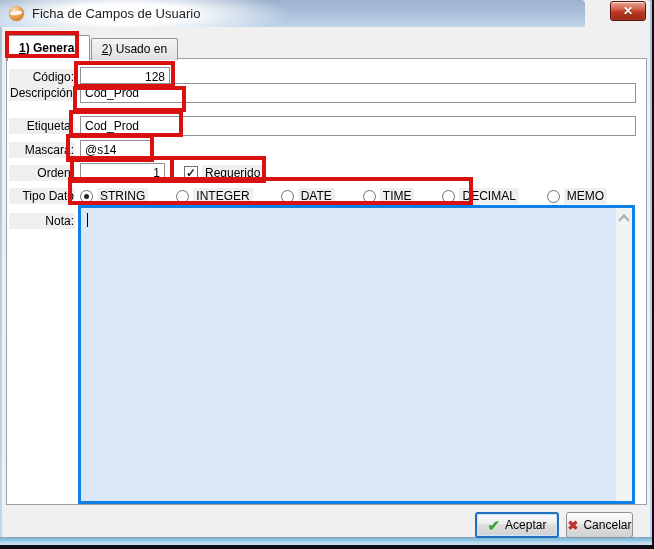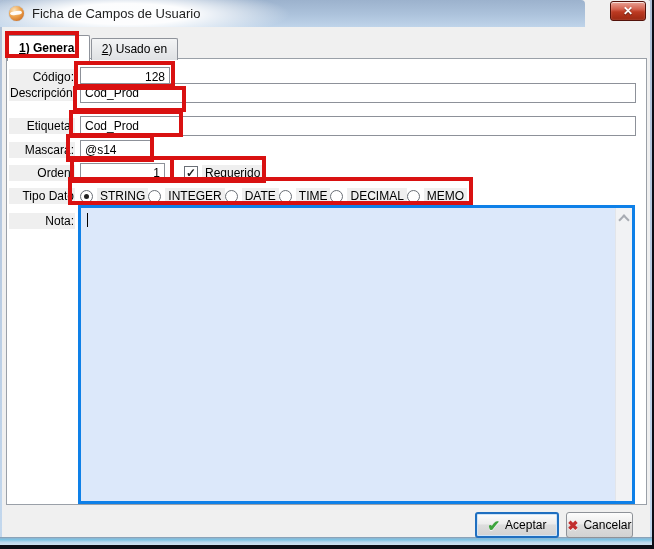--- a/index.html
+++ b/index.html
@@ -49,21 +49,21 @@
   .flabel { width:66px; text-align:right; margin-right:5px; background:#efefef; padding:1px 1px; white-space:nowrap; }
   .tb { border:1px solid #8d9199; background:#fff; height:20px; padding:0 4px; font-family:inherit; font-size:12px; color:#000; outline:none; }
   .tb.num { text-align:right; }
   .w-codigo { width:90px; } .w-wide { width:556px; } .w-mascara { width:72px; } .w-orden { width:85px; }
 
   .cb-wrap { display:flex; align-items:center; margin-left:19px; cursor:pointer; }
   .cb-box { width:14px; height:14px; border:1px solid #6a6f76; background:#fff; display:flex; align-items:center; justify-content:center; }
   .cb-check { font-size:12px; font-weight:bold; color:#1d1d1d; line-height:1; margin-top:-1px; }
   .cb-label { background:#efefef; padding:1px 3px; margin-left:4px; }
 
-  .radio-row { display:flex; align-items:center; gap:0; }
+  .radio-row { display:flex; align-items:center; gap:28px; }
   .opt { display:flex; align-items:center; cursor:pointer; }
   .radio { width:13px; height:13px; border:1px solid #6a6f76; border-radius:50%; background:#fff; position:relative; flex:none; }
   .radio.sel::after { content:""; position:absolute; left:3px; top:3px; width:5px; height:5px; border-radius:50%; background:#222; }
   .opt-label { background:#efefef; padding:1px 3px; margin-left:4px; }
 
   
   .note { position:absolute; left:71px; top:146px; width:557px; height:299px; background:#dce8fa;
       border:3px solid #0e80e8; }
   .note-caret { position:absolute; left:6px; top:5px; width:1px; height:14px; background:#000; }
   .note-scroll { position:absolute; right:0; top:0; width:17px; height:100%; background:#f1f2f4; border-left:1px solid #e2e5ea; }

